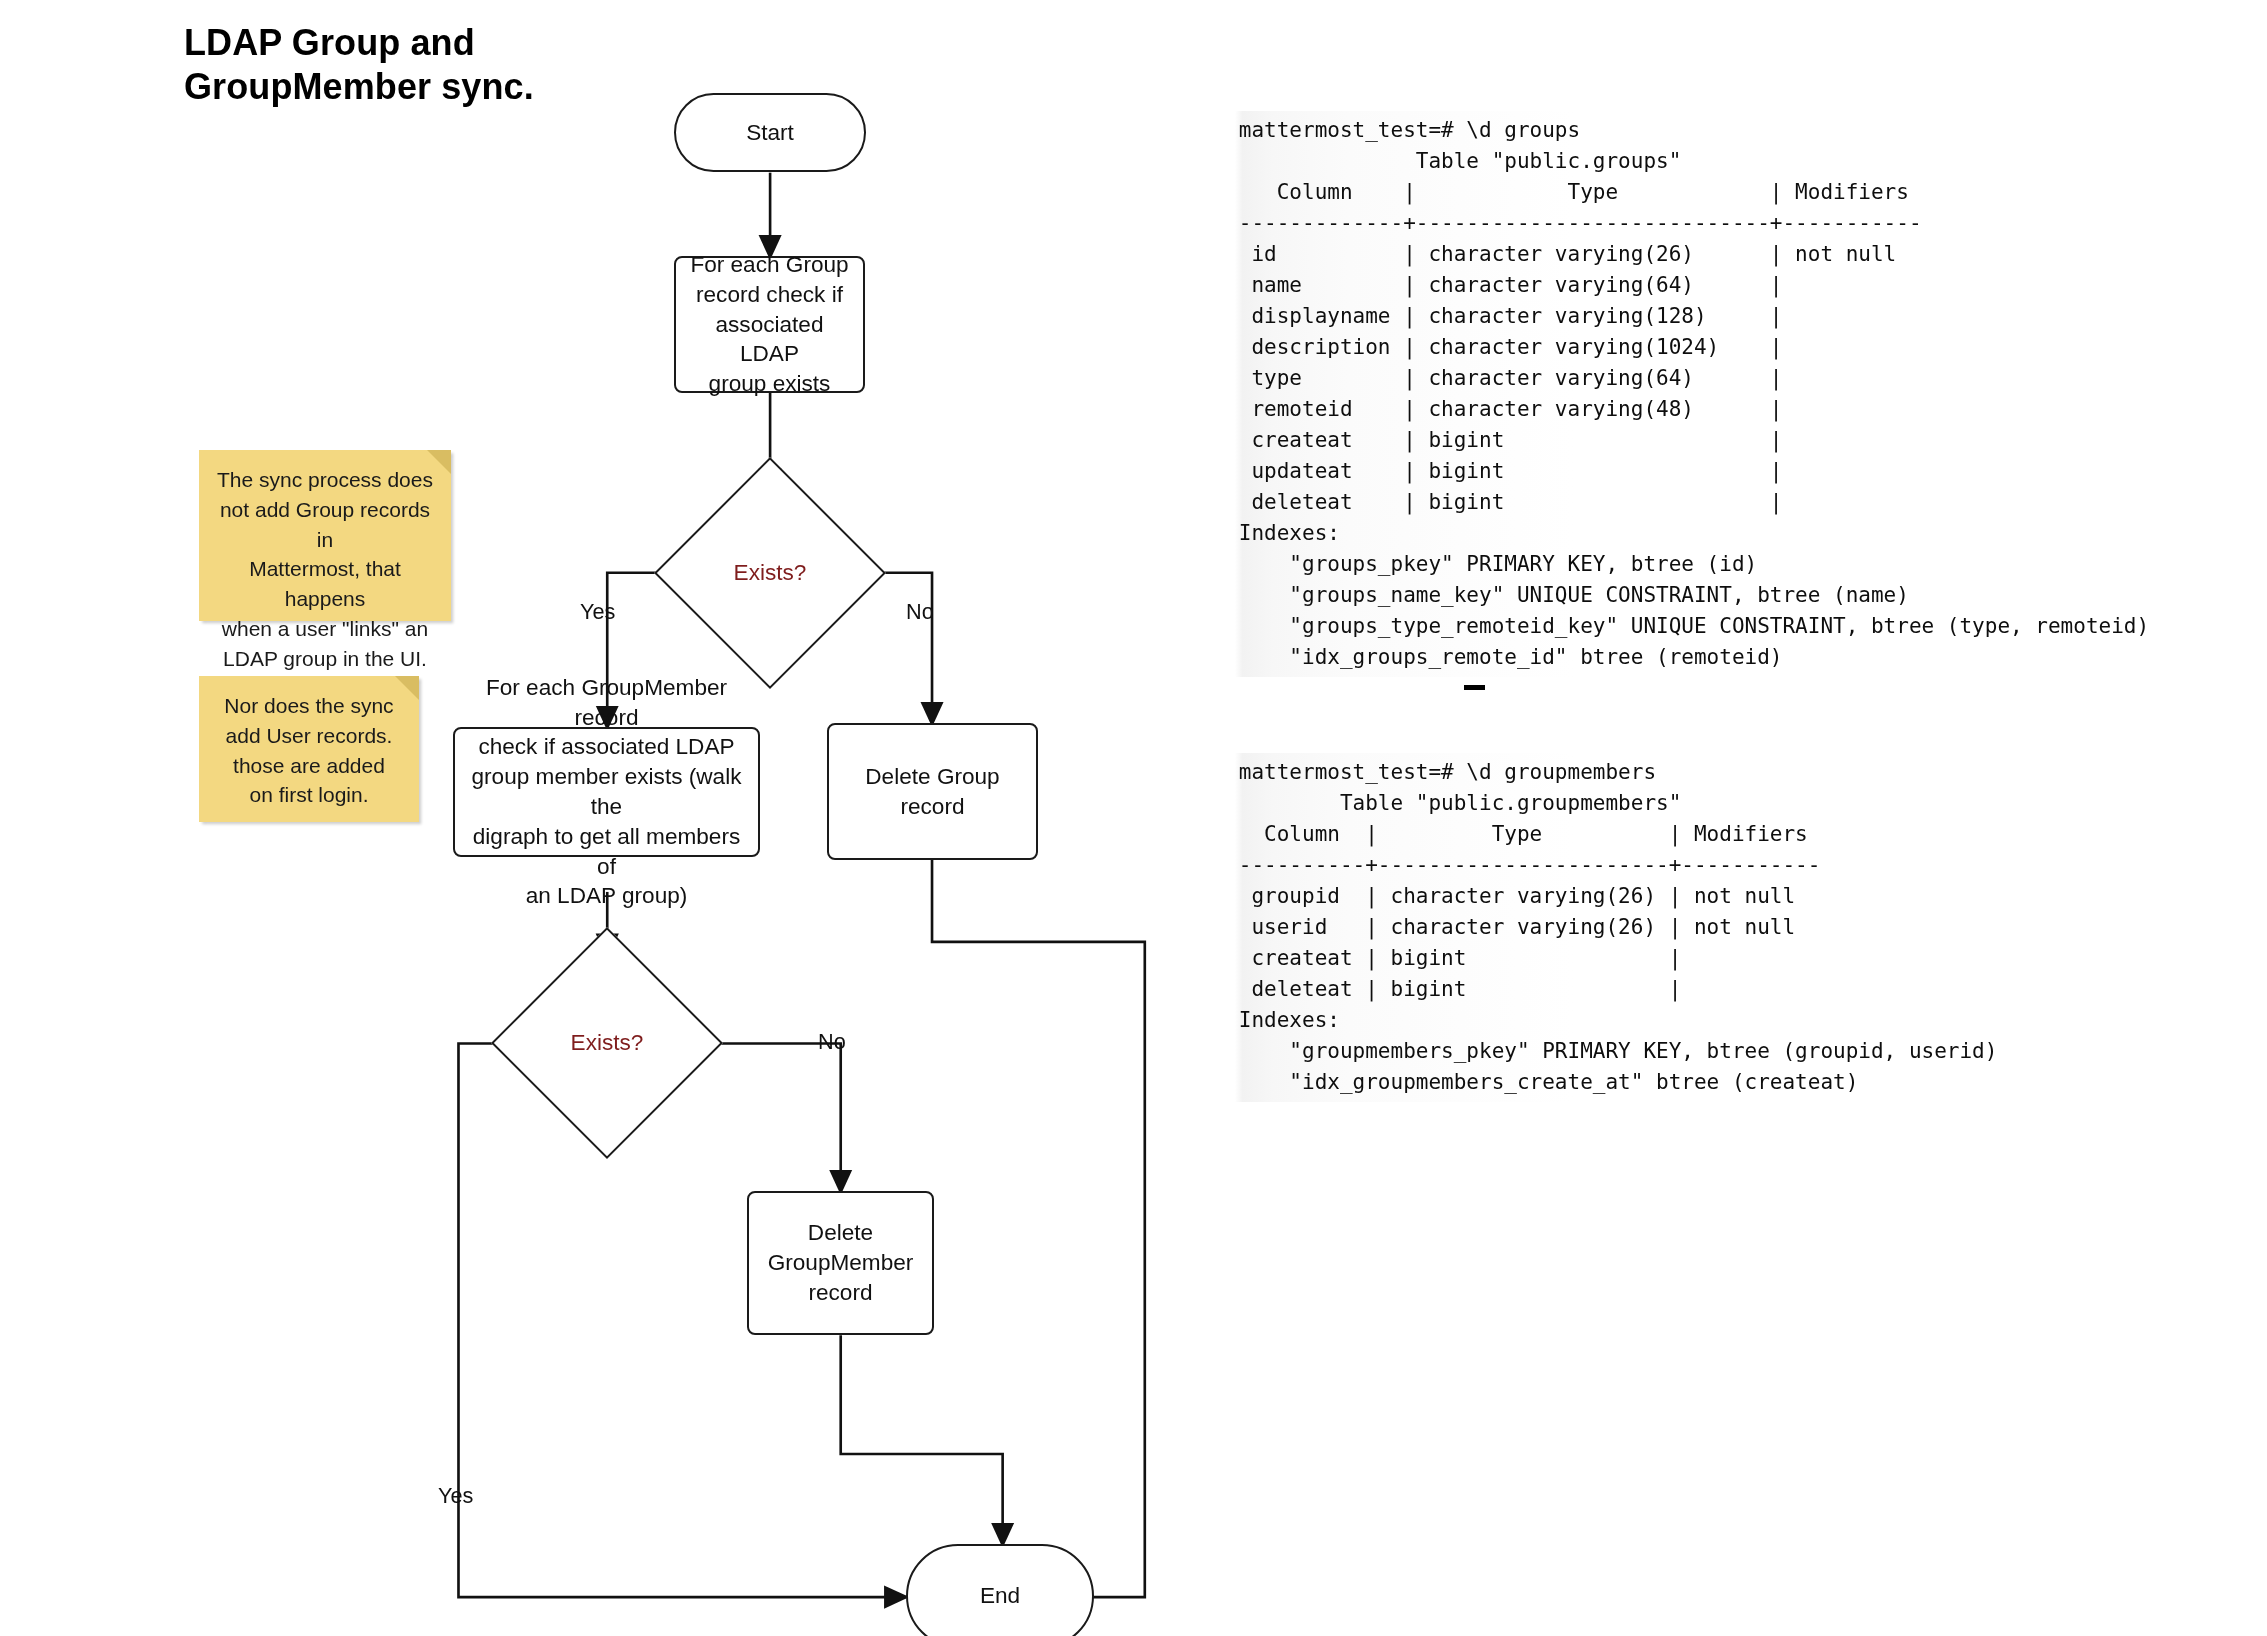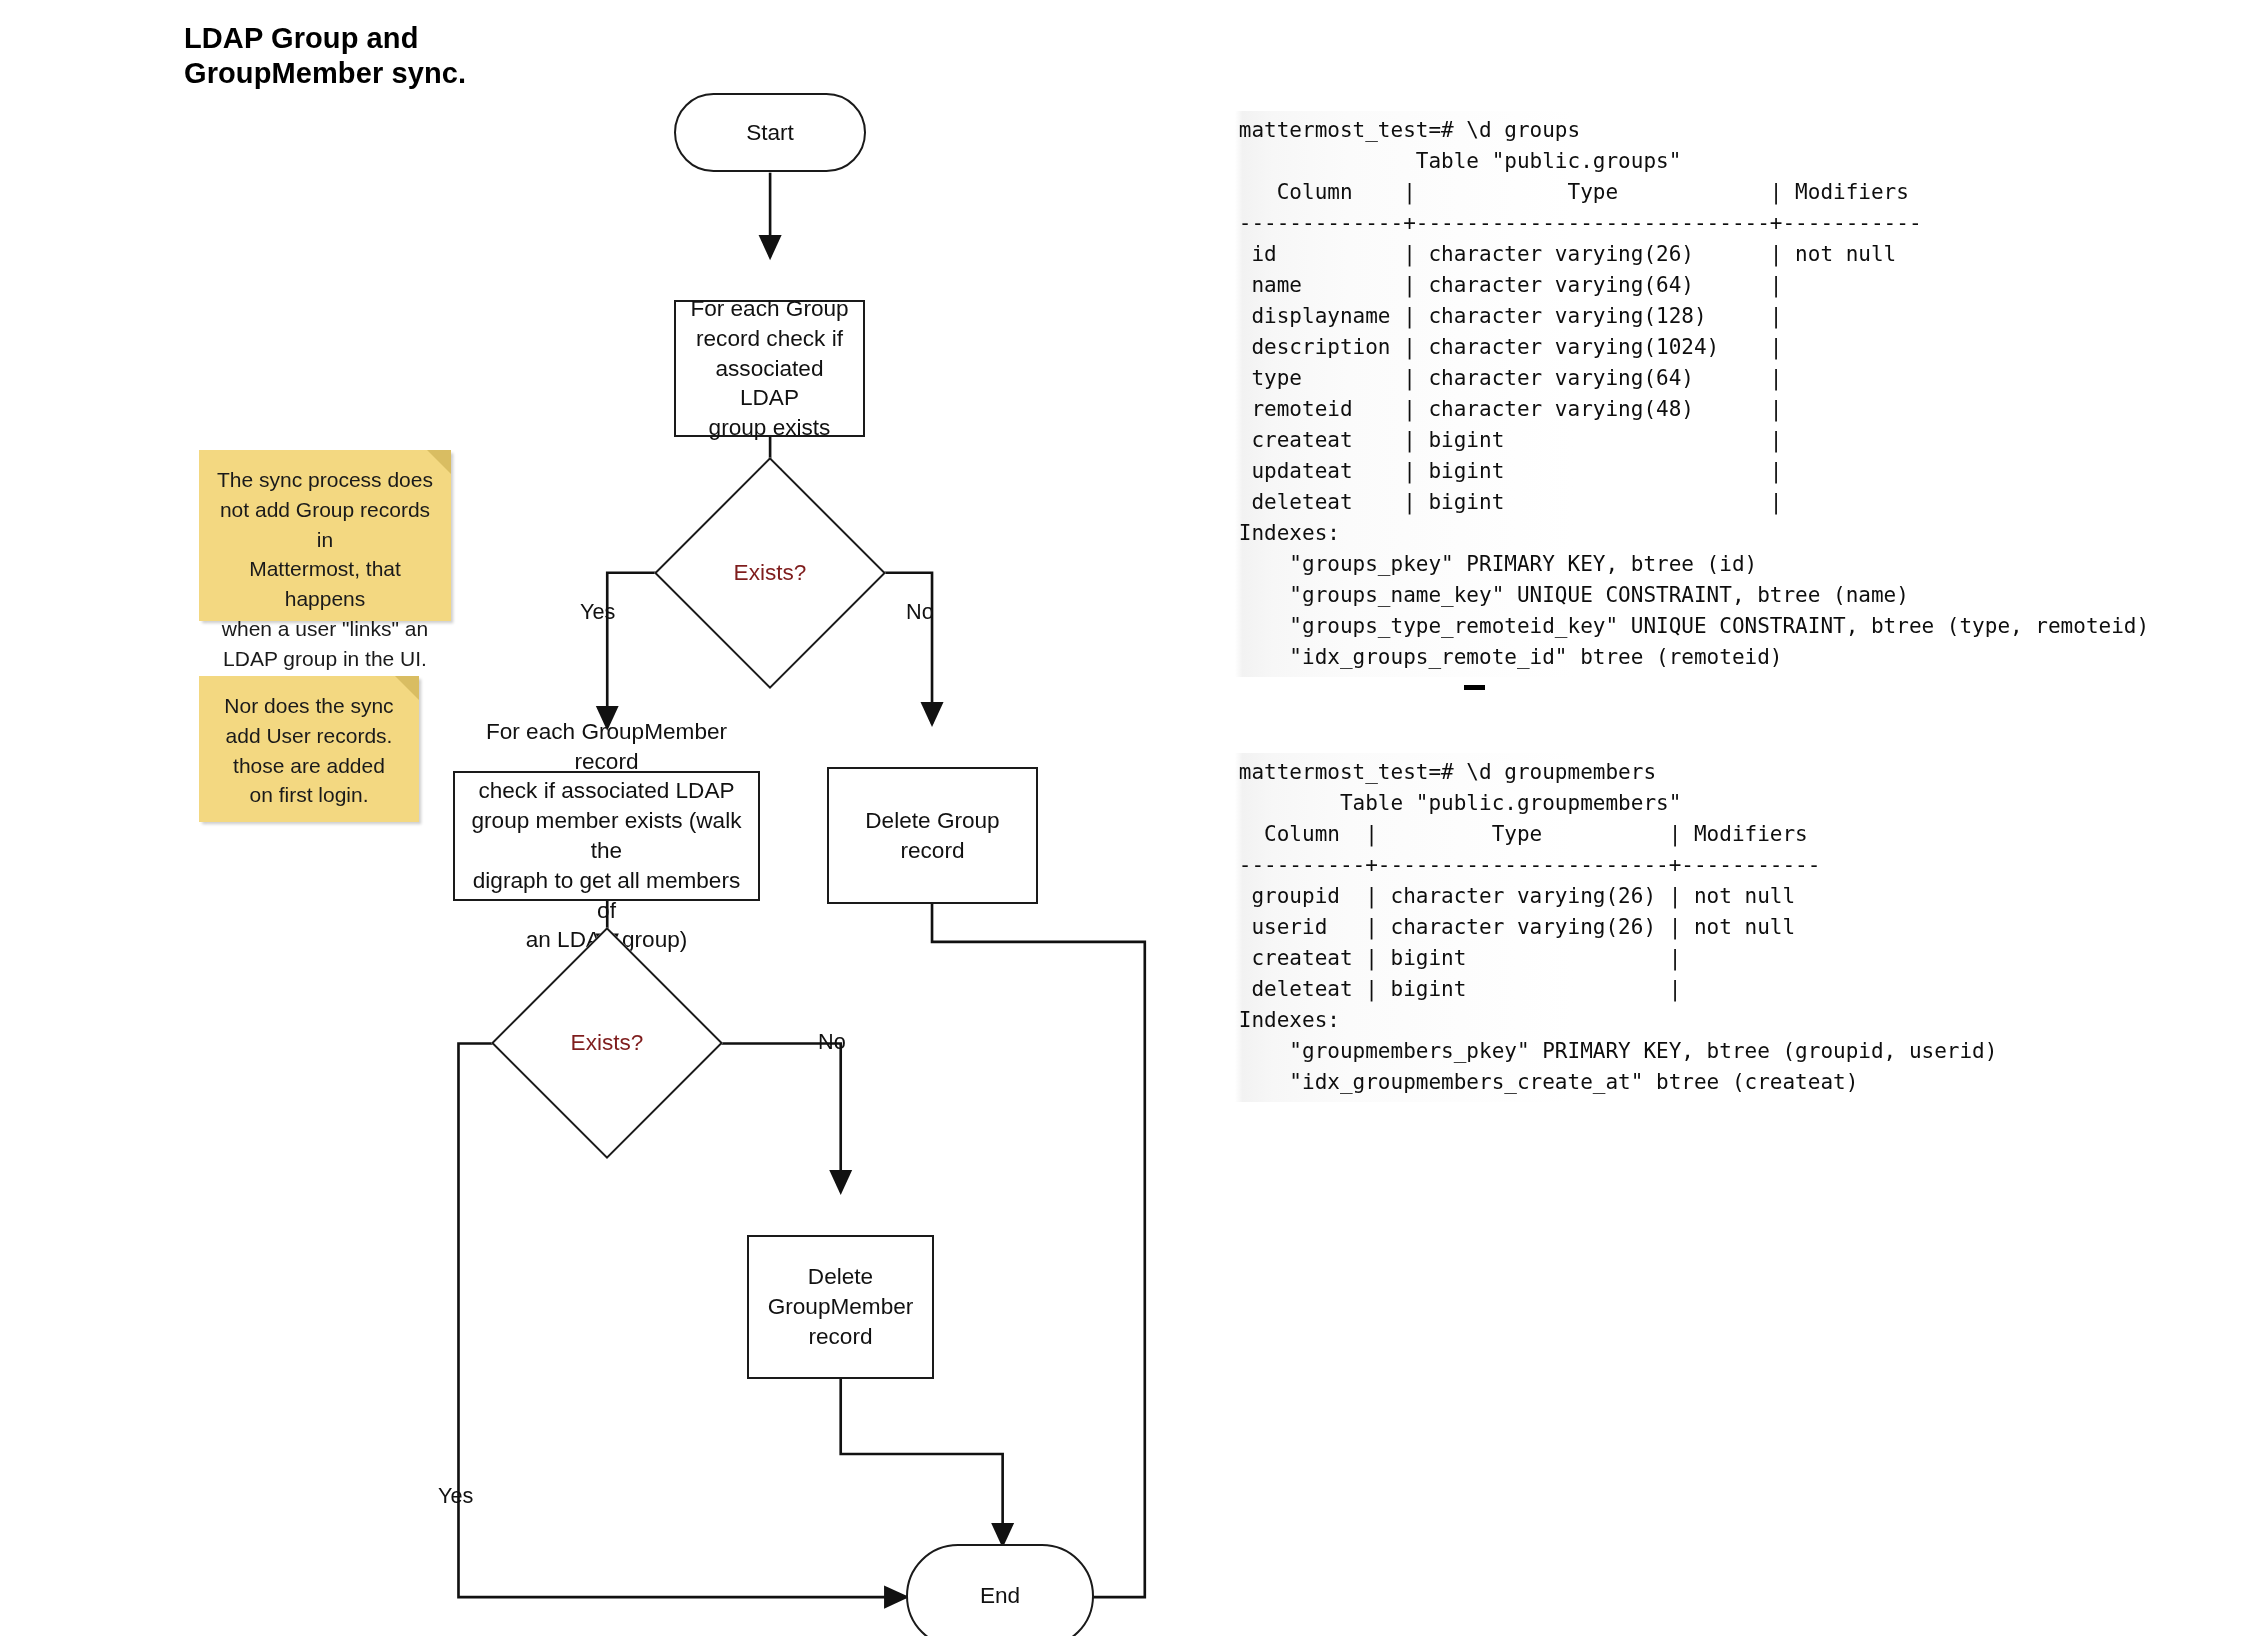--- a/index.html
+++ b/index.html
@@ -6,34 +6,34 @@
   body{
     width:2267px;height:1637px;position:relative;overflow:hidden;
     font-family:"Liberation Sans", sans-serif;
     color:#000000;
   }
   #canvas{position:absolute;inset:0;width:2267px;height:1637px;}
 
   
   .title{
     position:absolute;left:184px;top:21px;width:395px;
-    font-size:29px;font-weight:bold;line-height:1.22;
+    font-size:36px;font-weight:bold;line-height:1.22;
     color:#000;letter-spacing:0.1px;
   }
 
   
   .node{
     position:absolute;box-sizing:border-box;
     border:2.4px solid #1a1a1a;background:#ffffff;
     display:flex;align-items:center;justify-content:center;
     text-align:center;font-size:22.6px;line-height:1.32;color:#111;
     padding:3.8px 7.5px;
   }
   .node.terminator{border-radius:56px;}
-  .node.process{border-radius:0;margin-top:44px;}
+  .node.process{border-radius:8px;}
   .node .lbl{white-space:pre-line;display:block;width:100%;}
 
   
   .diamond{
     position:absolute;box-sizing:border-box;
   }
   .diamond .shape{
     position:absolute;inset:0;
     border:2.4px solid #1a1a1a;background:#fff;
     transform:rotate(45deg);

